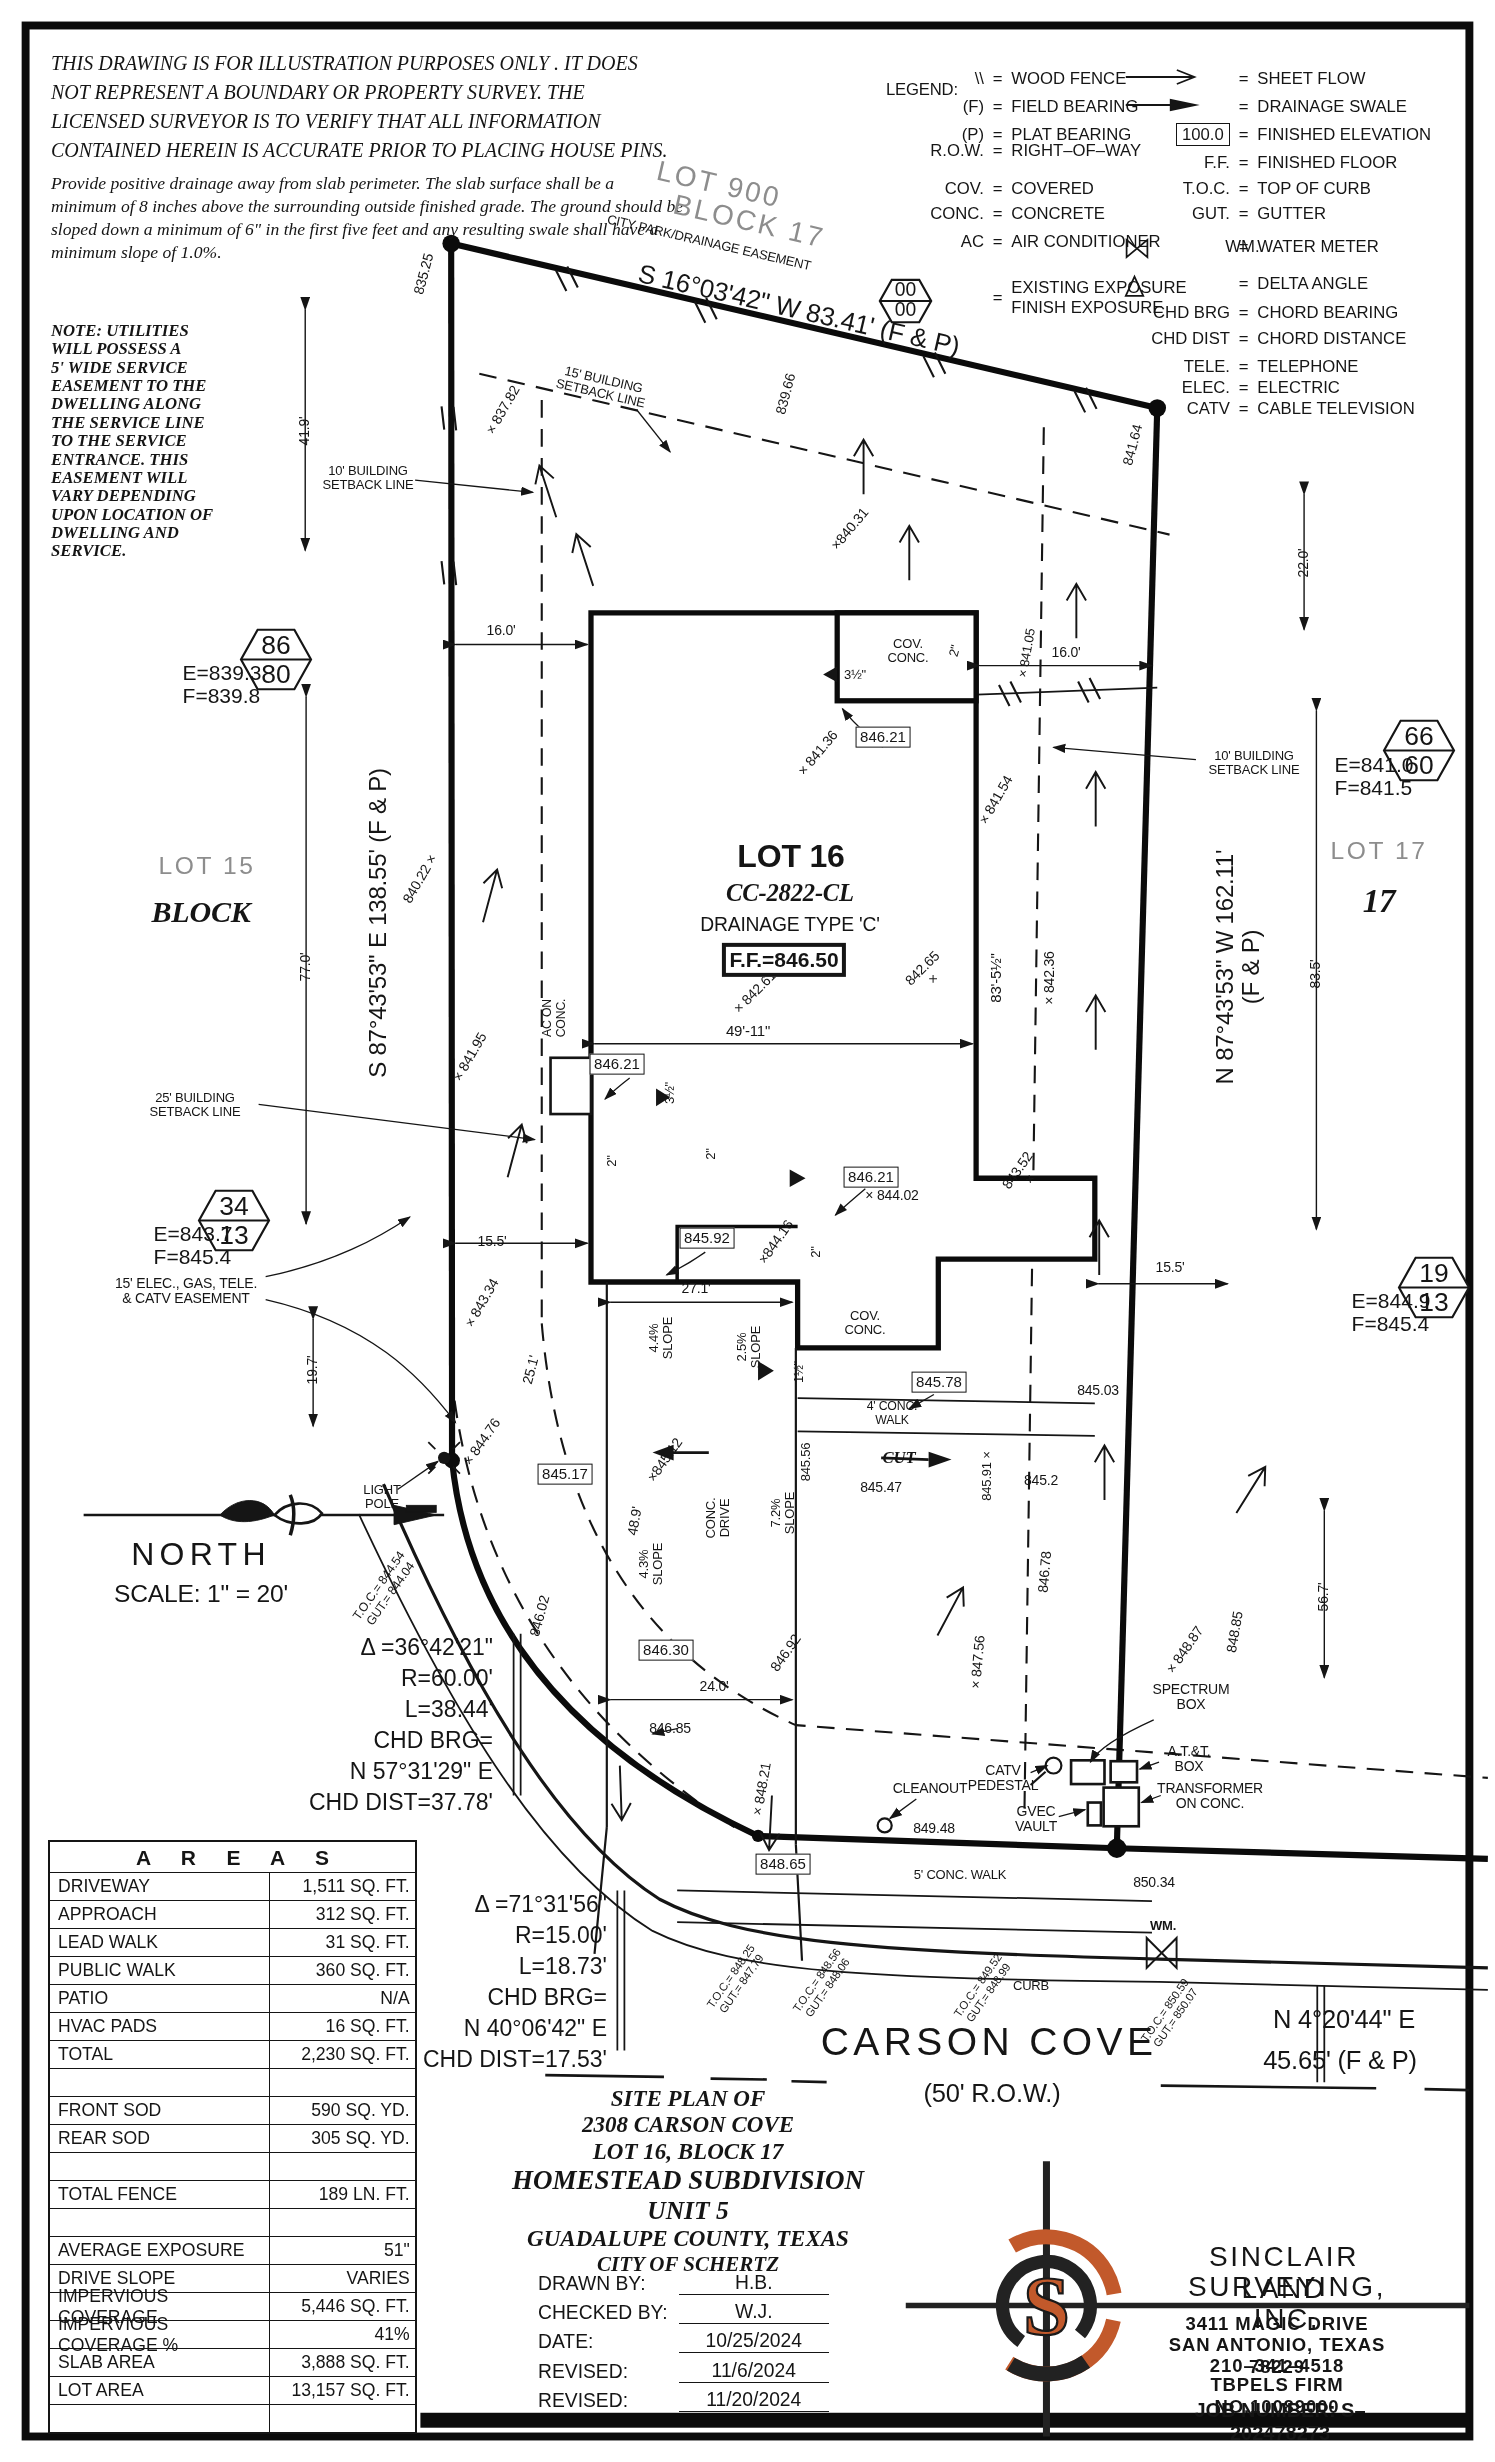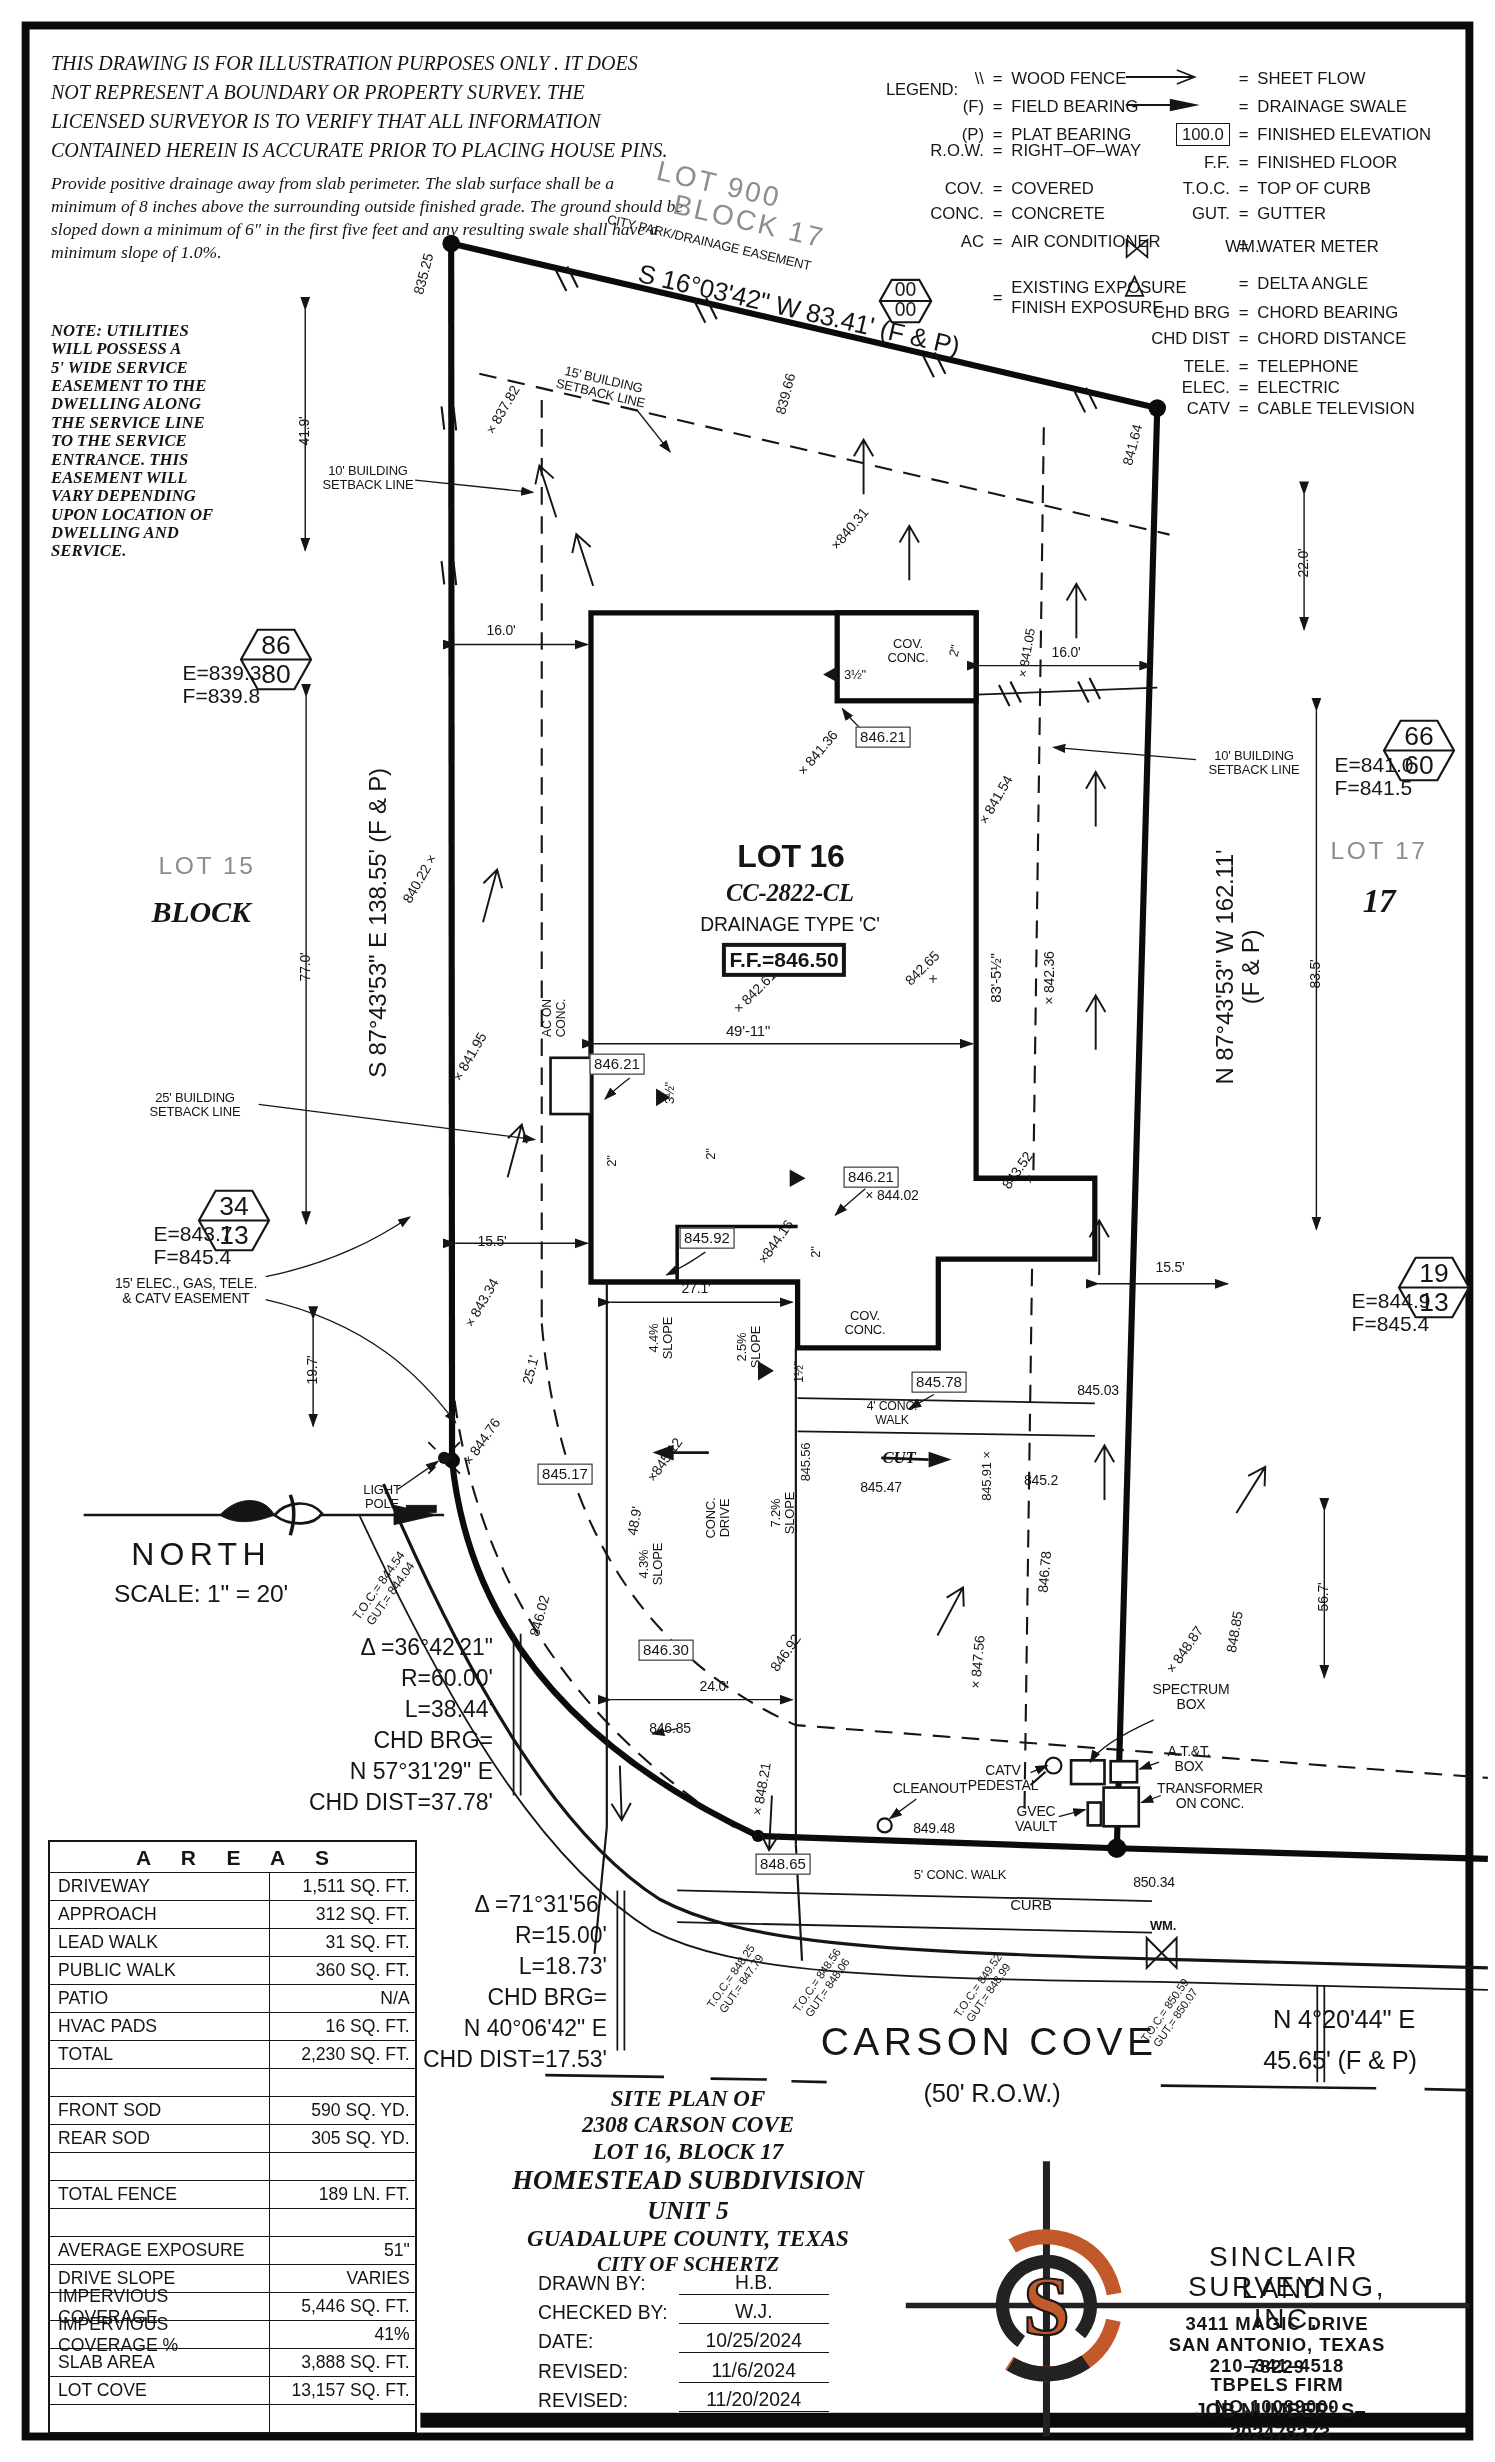--- a/index.html
+++ b/index.html
@@ -453,21 +453,21 @@
       <div class="lbl" style="left: 1210px; top: 1796px; font-size: 14px; transform: translate(-50%, -50%) rotate(0deg);">TRANSFORMER
 ON CONC.</div>
       <div class="lbl" style="left: 1003px; top: 1778px; font-size: 14px; transform: translate(-50%, -50%) rotate(0deg);">CATV
 PEDESTAL</div>
       <div class="lbl" style="left: 930px; top: 1789px; font-size: 14px; transform: translate(-50%, -50%) rotate(0deg);">CLEANOUT</div>
       <div class="lbl" style="left: 1036px; top: 1819px; font-size: 14px; transform: translate(-50%, -50%) rotate(0deg);">GVEC
 VAULT</div>
       <div class="lbl" style="left: 934px; top: 1829px; font-size: 14px; transform: translate(-50%, -50%) rotate(0deg);">849.48</div>
       <div class="lbl" style="left: 1154px; top: 1883px; font-size: 14px; transform: translate(-50%, -50%) rotate(0deg);">850.34</div>
       <div class="lbl" style="left: 960px; top: 1875px; font-size: 13px; transform: translate(-50%, -50%) rotate(0deg);">5' CONC. WALK</div>
-      <div class="lbl" style="left: 1031px; top: 1905px; font-size: 15px; transform: translate(-50%, -50%) rotate(0deg);">CURB</div>
+      <div class="lbl" style="left: 1031px; top: 1986px; font-size: 13px; transform: translate(-50%, -50%) rotate(0deg);">CURB</div>
       <div class="lbl" style="left: 736px; top: 1980px; font-size: 11.4px; transform: translate(-50%, -50%) rotate(-55deg);">T.O.C.= 848.25
 GUT.= 847.79</div>
       <div class="lbl" style="left: 822px; top: 1984px; font-size: 11.4px; transform: translate(-50%, -50%) rotate(-55deg);">T.O.C.= 848.56
 GUT.= 848.06</div>
       <div class="lbl" style="left: 983px; top: 1989px; font-size: 11.4px; transform: translate(-50%, -50%) rotate(-55deg);">T.O.C.= 849.52
 GUT.= 848.99</div>
       <div class="lbl" style="left: 1170px; top: 2014px; font-size: 11.4px; transform: translate(-50%, -50%) rotate(-55deg);">T.O.C.= 850.59
 GUT.= 850.07</div>
       <div class="lbl b" style="left: 1163px; top: 1926px; font-size: 13px; transform: translate(-50%, -50%) rotate(0deg);">WM.</div>
       <div class="lbl" style="left: 1344px; top: 2019px; font-size: 25.5px; transform: translate(-50%, -50%) rotate(0deg);">N 4°20'44" E</div>
@@ -615,21 +615,21 @@
         </div>
         <div class="arow">
           <div class="al">IMPERVIOUS COVERAGE %</div>
                <div class="av">41%</div>
         </div>
         <div class="arow">
           <div class="al">SLAB AREA</div>
                <div class="av">3,888 SQ. FT.</div>
         </div>
         <div class="arow">
-          <div class="al">LOT COVE</div>
+          <div class="al">LOT AREA</div>
                <div class="av">13,157 SQ. FT.</div>
         </div>
         <div class="arow">
           <div class="al"></div>
                <div class="av"></div>
         </div>
       </div>
   </div>
 
   <div class="tblock" id="title-block">

